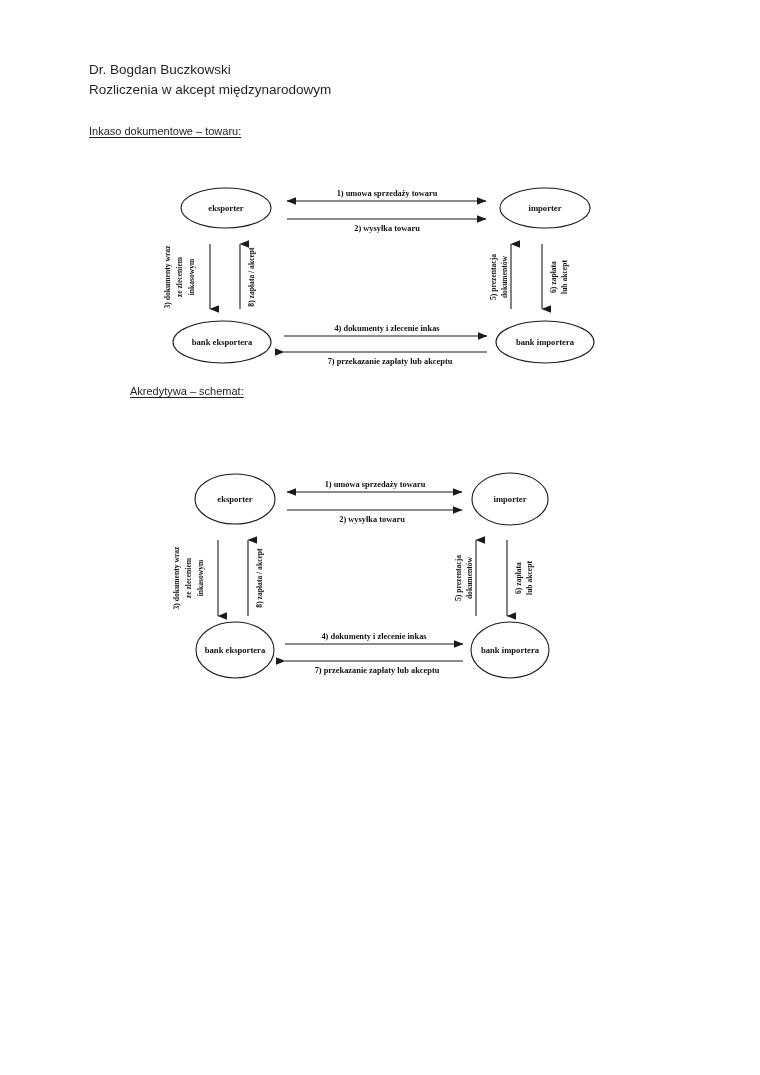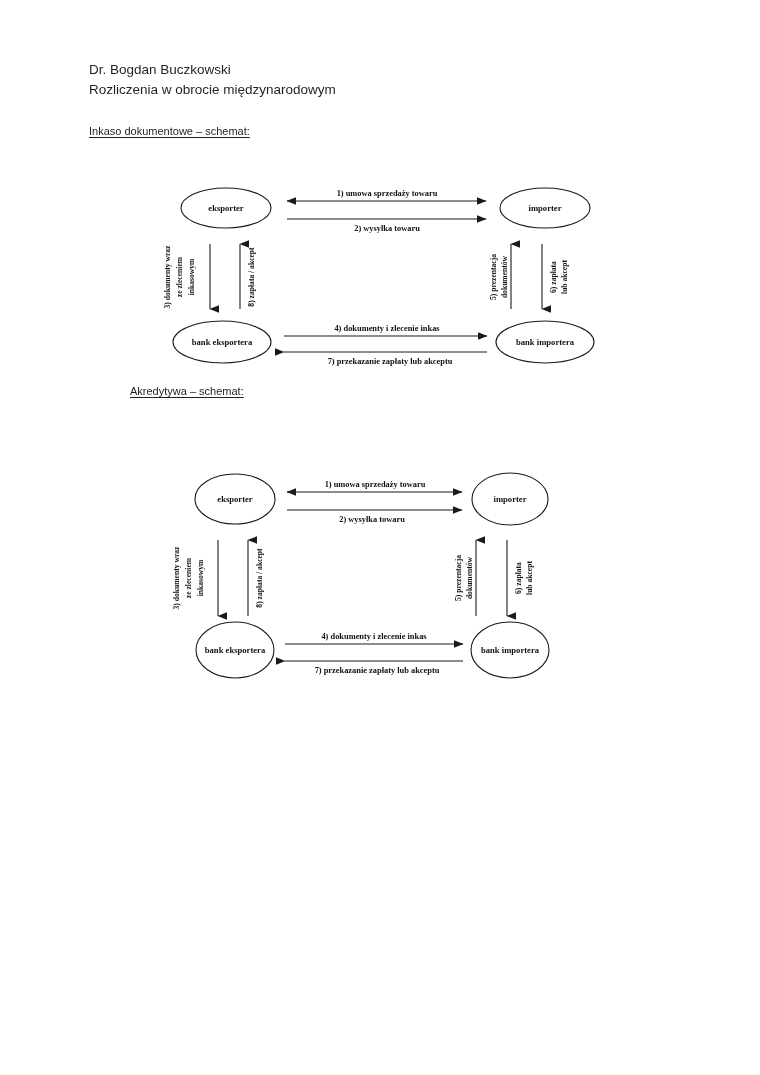--- a/index.html
+++ b/index.html
@@ -53,24 +53,24 @@
     text-anchor:middle;
   }
 </style>
 </head>
 <body>
 
 <div class="page">
 
   <div class="header">
     <div>Dr. Bogdan Buczkowski</div>
-    <div>Rozliczenia w obrocie międzynarodowym</div>
+    <div>Rozliczenia w akcept międzynarodowym</div>
   </div>
 
-  <div class="section-title" id="sec1">Inkaso dokumentowe – schemat:</div>
+  <div class="section-title" id="sec1">Inkaso dokumentowe – towaru:</div>
 
   <div class="diagram" id="diagram-inkaso">
     <svg width="460" height="215" viewBox="0 0 460 215">
 
       <defs>
         <marker id="ah-r" markerWidth="9" markerHeight="7" refX="8.5" refY="3.5" orient="auto">
           <polygon points="0,0 9,3.5 0,7" fill="#1a1a1a"></polygon>
         </marker>
         <marker id="ah-l" markerWidth="9" markerHeight="7" refX="0.5" refY="3.5" orient="auto">
           <polygon points="9,0 0,3.5 9,7" fill="#1a1a1a"></polygon>

